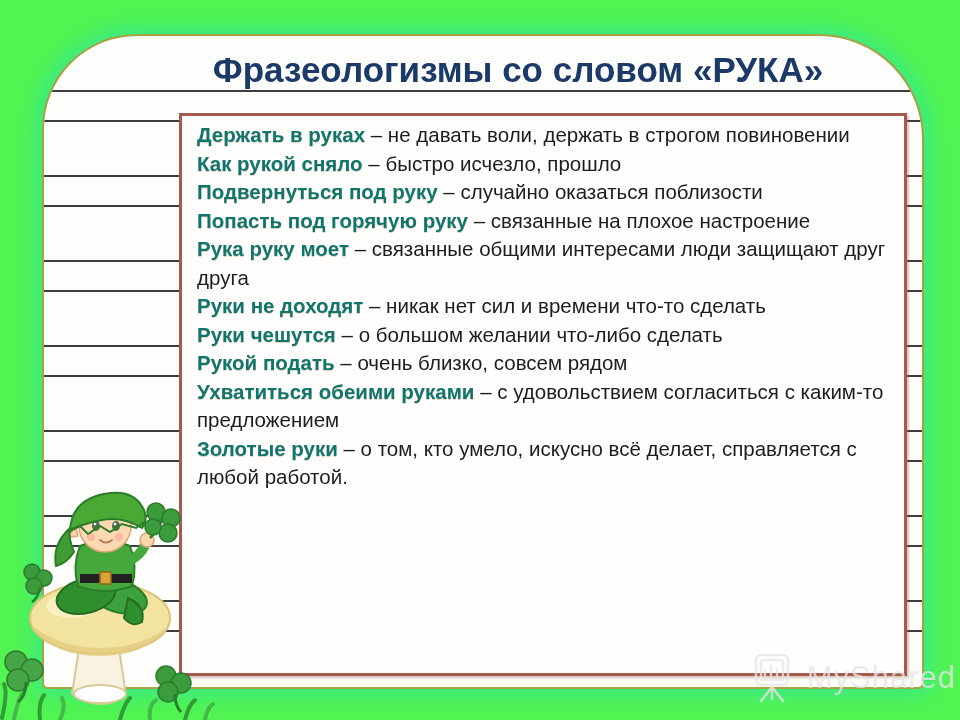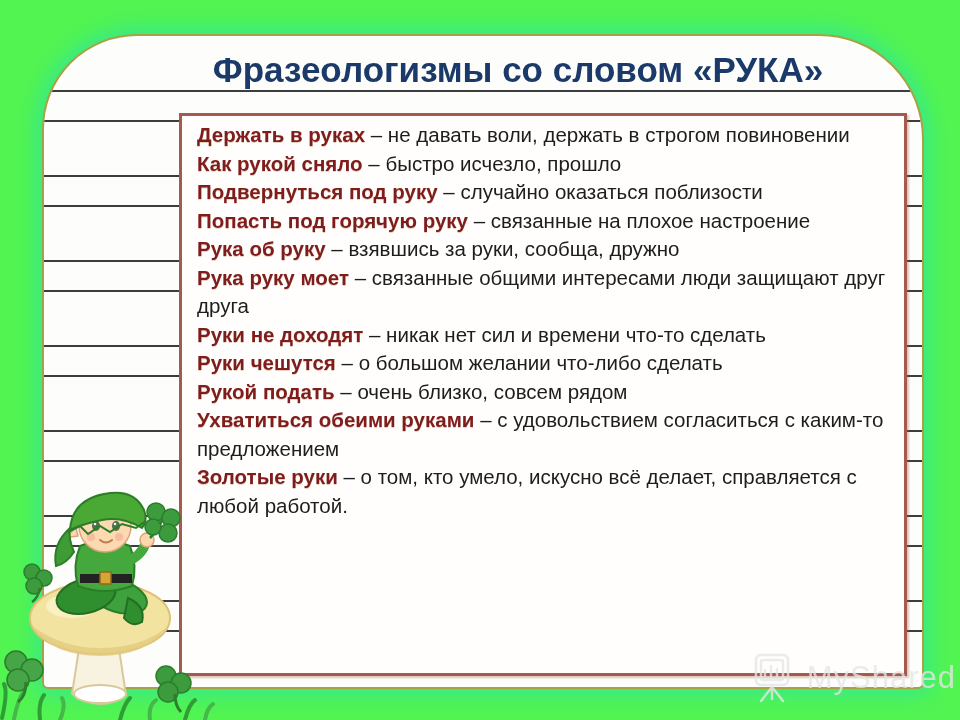--- a/index.html
+++ b/index.html
@@ -33,21 +33,21 @@
     border:3px solid #a55a4e;
     box-shadow:2px 2px 2px rgba(160,85,70,.35);
     padding:5px 8px 0 15px;
     overflow:hidden;
   }
   .entry{
     margin:0;
     font-size:20.5px;line-height:28.5px;color:#1d1d1d;
   }
   .entry .term{
-    font-weight:bold;color:#7f1d1d;
+    font-weight:bold;color:#0f766e;
     text-shadow:0 1px 0 rgba(150,75,10,.25);
   }
   .entry .sep{color:#1d1d1d;}
   
   .elf-wrap{position:absolute;left:0;bottom:0;width:215px;height:240px;}
   
   .watermark{
     position:absolute;right:4px;bottom:16px;
     display:flex;align-items:center;gap:14px;
     pointer-events:none;
@@ -77,21 +77,20 @@
       <div class="ruled-line" style="top: 564px;"></div>
       <div class="ruled-line" style="top: 594px;"></div>
     </div>
   <div class="slide-title">Фразеологизмы со словом «РУКА»</div>
   <div class="textbox">
     <div id="entries">
         <p class="entry"><span class="term">Держать в руках</span> <span class="sep">–</span> <span class="definition">не давать воли, держать в строгом повиновении</span></p>
         <p class="entry"><span class="term">Как рукой сняло</span> <span class="sep">–</span> <span class="definition">быстро исчезло, прошло</span></p>
         <p class="entry"><span class="term">Подвернуться под руку</span> <span class="sep">–</span> <span class="definition">случайно оказаться поблизости</span></p>
         <p class="entry"><span class="term">Попасть под горячую руку</span> <span class="sep">–</span> <span class="definition">связанные на плохое настроение</span></p>
-        <p class="entry"><span class="term">Рука об руку</span> <span class="sep">–</span> <span class="definition">взявшись за руки, сообща, дружно</span></p>
         <p class="entry"><span class="term">Рука руку моет</span> <span class="sep">–</span> <span class="definition">связанные общими интересами люди защищают друг друга</span></p>
         <p class="entry"><span class="term">Руки не доходят</span> <span class="sep">–</span> <span class="definition">никак нет сил и времени что-то сделать</span></p>
         <p class="entry"><span class="term">Руки чешутся</span> <span class="sep">–</span> <span class="definition">о большом желании что-либо сделать</span></p>
         <p class="entry"><span class="term">Рукой подать</span> <span class="sep">–</span> <span class="definition">очень близко, совсем рядом</span></p>
         <p class="entry"><span class="term">Ухватиться обеими руками</span> <span class="sep">–</span> <span class="definition">с удовольствием согласиться с каким-то предложением</span></p>
         <p class="entry"><span class="term">Золотые руки</span> <span class="sep">–</span> <span class="definition">о том, кто умело, искусно всё делает, справляется с любой работой.</span></p>
       </div>
   </div>
 </div>
 

